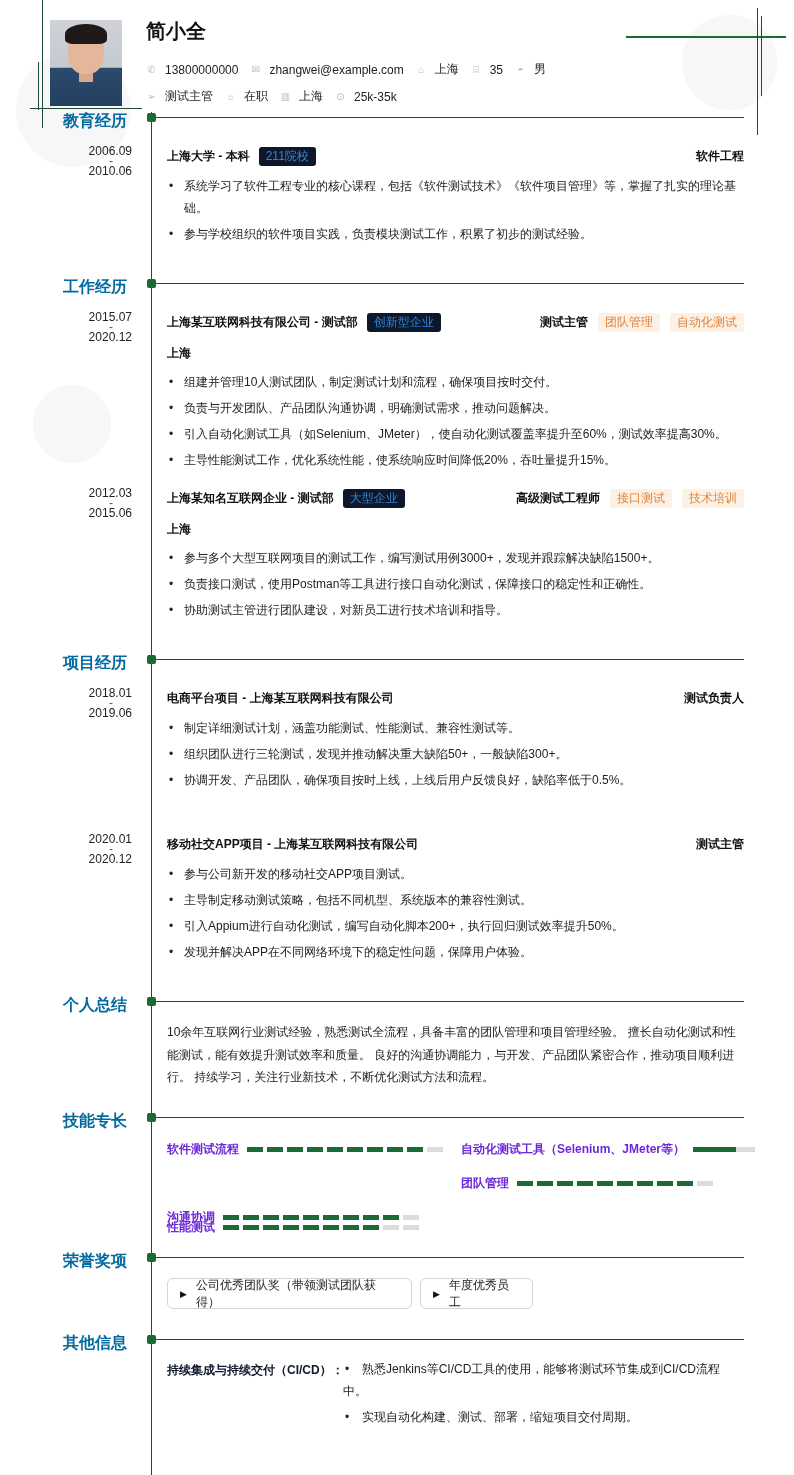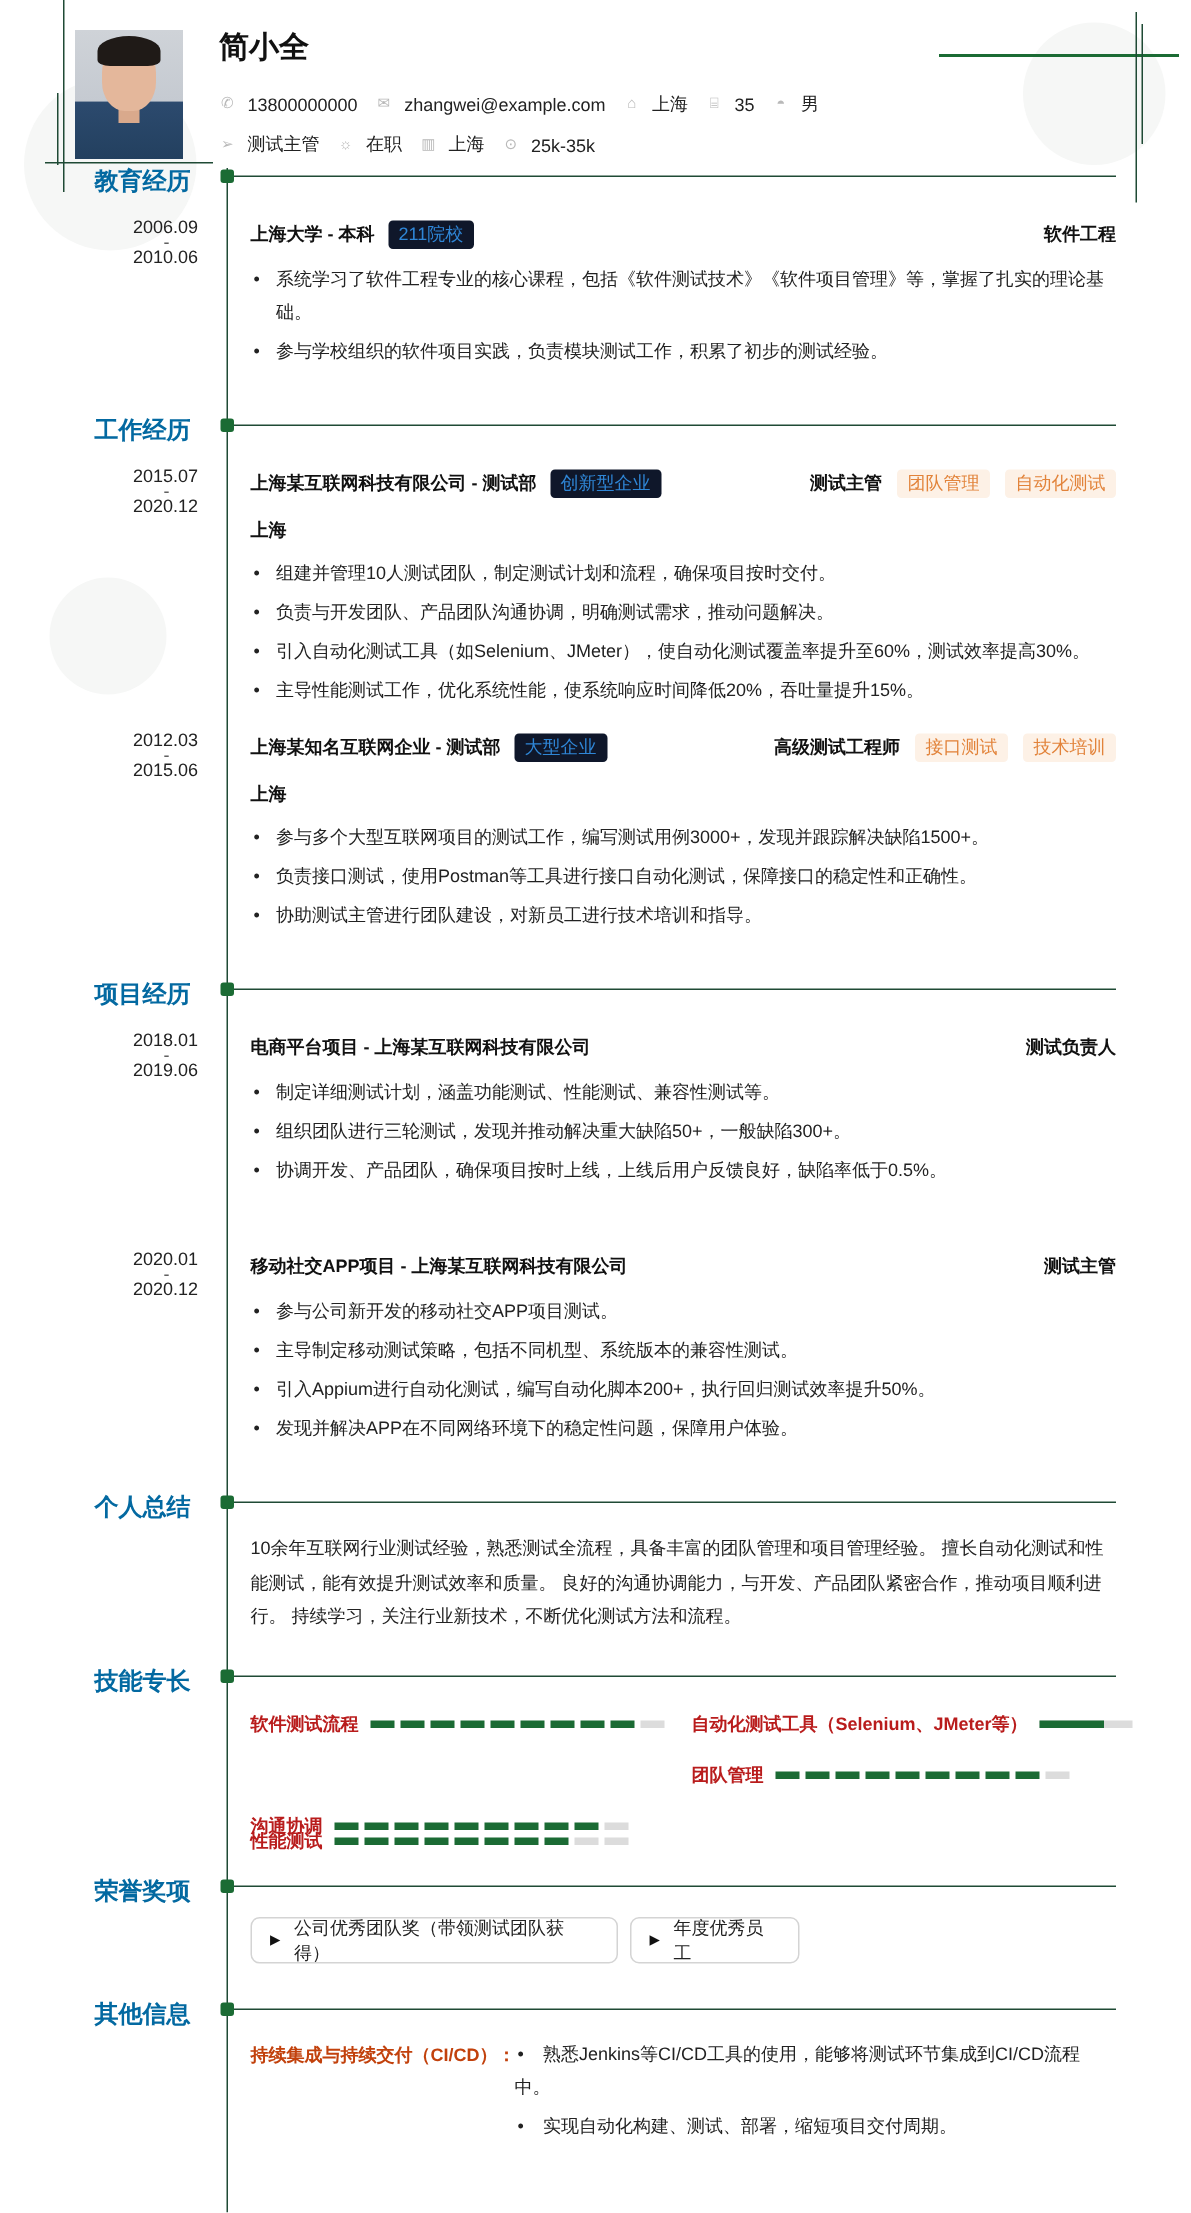--- a/index.html
+++ b/index.html
@@ -33,31 +33,31 @@
   .tag-blue { background: #0f172a; color: #2f86d6; font-weight: normal; padding: 1px 7px; border-radius: 3px; margin-left: 9px; font-size: 12px; }
   .tag-orange { background: #fdf1e6; color: #e2833a; font-weight: normal; padding: 1px 7px; border-radius: 3px; margin-left: 10px; font-size: 12px; }
   .sub { position: absolute; left: 167px; font-size: 12px; font-weight: bold; color: #111; }
 
   .bullets { position: absolute; left: 167px; width: 577px; list-style: none; font-size: 12px; color: #222; line-height: 22px; }
   .bullets li { position: relative; padding-left: 17px; margin-bottom: 4px; }
   .bullets li::before { content: "•"; position: absolute; left: 2px; top: 0; color: #222; }
 
   .para { position: absolute; left: 167px; width: 577px; font-size: 12px; line-height: 22.5px; color: #222; }
 
-  .skill { position: absolute; display: flex; align-items: center; font-size: 12px; font-weight: bold; color: #b91c1c; }
+  .skill { position: absolute; display: flex; align-items: center; font-size: 12px; font-weight: bold; color: #6d28d9; }
   .skill .bar { display: flex; margin-left: 8px; }
   .skill .seg { width: 16px; height: 5px; margin-right: 4px; background: #dcdcdc; }
   .skill .seg.on { background: #1b6b34; }
   .skill .cbar { margin-left: 8px; width: 62px; height: 5px; background: #dcdcdc; position: relative; }
   .skill .cbar .fill { position: absolute; left: 0; top: 0; height: 5px; background: #1b6b34; }
 
   .award { position: absolute; top: 1278px; height: 31px; border: 1px solid #d4d4d4; border-radius: 6px; display: flex; align-items: center; padding: 0 12px; font-size: 12px; color: #222; background: #fff; }
   .award .tri { font-size: 9px; margin-right: 9px; color: #111; }
 
-  .other-label { position: absolute; left: 167px; top: 1362px; font-size: 12px; font-weight: bold; color: #c2410c; }
+  .other-label { position: absolute; left: 167px; top: 1362px; font-size: 12px; font-weight: bold; color: #0f172a; }
   .other-list { position: absolute; left: 343px; top: 1358px; width: 385px; list-style: none; font-size: 12px; line-height: 22px; color: #222; }
   .other-list li { position: relative; padding-left: 19px; margin-bottom: 4px; text-indent: 0; }
   .other-list li::before { content: "•"; position: absolute; left: 2px; }
   .other-list li.wrap { padding-left: 0; text-indent: 19px; }
   .other-list li.wrap::before { left: 2px; text-indent: 0; }
 </style>
 </head>
 <body>
 
 <div class="circle" style="left:16px;top:52px;width:115px;height:115px;"></div>

